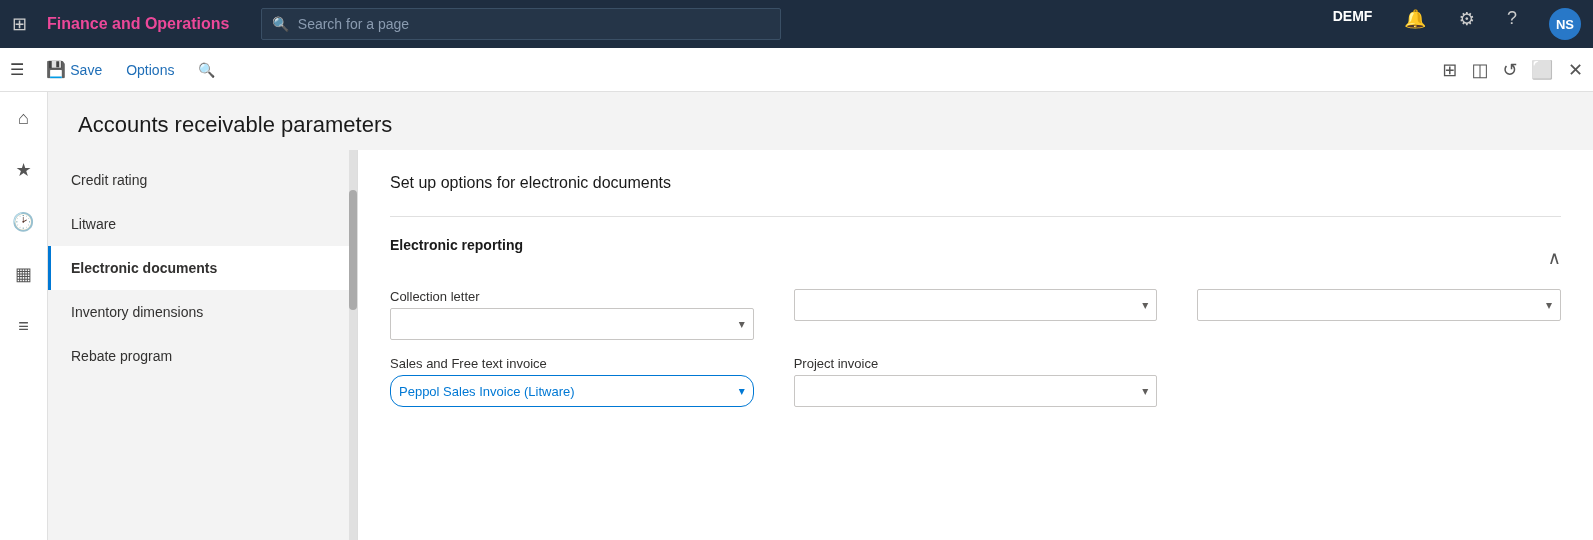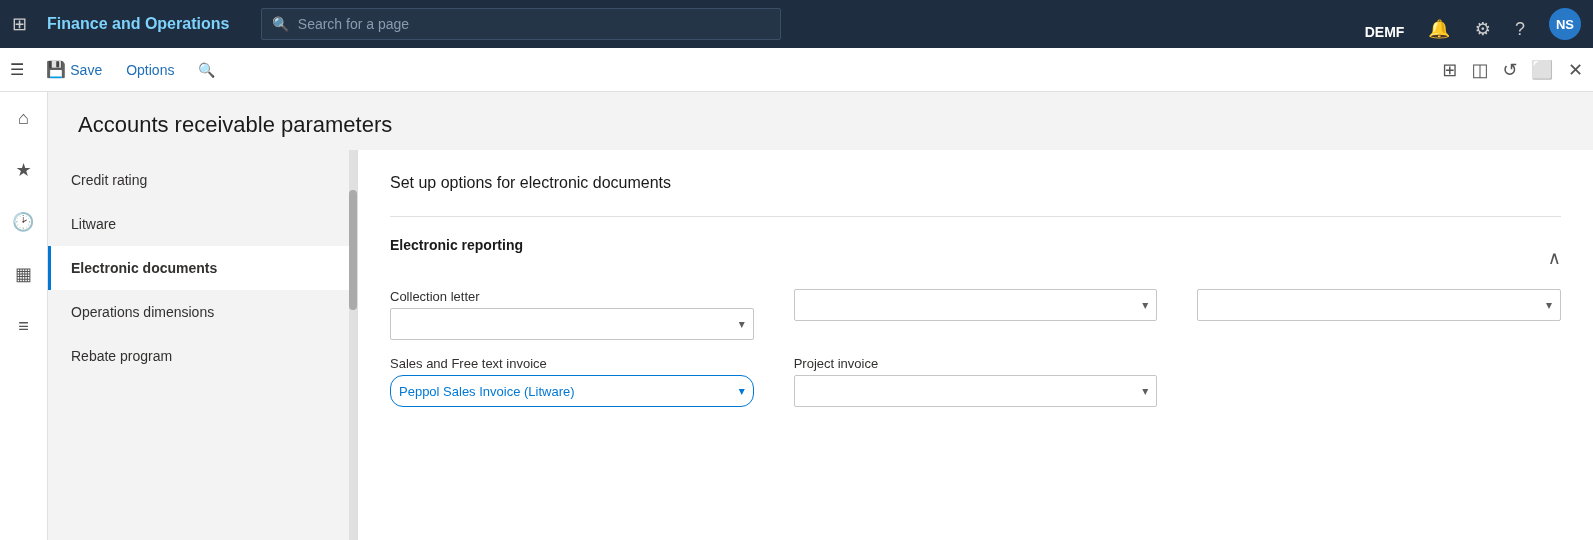--- a/index.html
+++ b/index.html
@@ -9,21 +9,21 @@
     .top-nav {
       background: #1e2d40;
       color: #fff;
       height: 48px;
       display: flex;
       align-items: center;
       padding: 0 12px;
       gap: 12px;
     }
     .top-nav .app-grid-icon { font-size: 18px; cursor: pointer; margin-right: 8px; color: #ccc; }
-    .top-nav .app-title { font-size: 16px; font-weight: 600; color: #7dd3fc; flex: 0 0 auto; margin-right: 20px; }
+    .top-nav .app-title { font-size: 16px; font-weight: 600; color: #ec4899; flex: 0 0 auto; margin-right: 20px; }
     .top-nav .search-bar {
       flex: 1;
       max-width: 520px;
       background: #253548;
       border: 1px solid #3a4f65;
       border-radius: 2px;
       display: flex;
       align-items: center;
       padding: 0 10px;
       height: 32px;
@@ -36,22 +36,22 @@
       border: none;
       outline: none;
       color: #ccc;
       font-size: 14px;
       flex: 1;
     }
     .top-nav .search-bar input::placeholder { color: #8a9bb0; }
     .top-nav-right {
       margin-left: auto;
       display: flex;
-      align-items: flex-end;
-      gap: 24px;
+      align-items: flex-start;
+      gap: 32px;
       color: #ccc;
       font-size: 14px;
     }
     .top-nav-right .company { font-weight: 600; color: #fff; }
     .top-nav-right .icon-btn { font-size: 18px; cursor: pointer; color: #ccc; }
     .avatar {
       width: 32px; height: 32px; border-radius: 50%;
       background: #2878c8; color: #fff;
       display: flex; align-items: center; justify-content: center;
       font-size: 13px; font-weight: 600; cursor: pointer;
@@ -291,21 +291,21 @@
 
     <div class="page-body">
 
       <div class="nav-panel">
 
         <div style="height:4px; background:#f3f3f3;"></div>
 
         <div class="nav-item">Credit rating</div>
         <div class="nav-item">Litware</div>
         <div class="nav-item active">Electronic documents</div>
-        <div class="nav-item">Operations dimensions</div>
+        <div class="nav-item">Inventory dimensions</div>
         <div class="nav-item">Rebate program</div>
 
         <div class="nav-scrollbar">
           <div class="thumb"></div>
         </div>
       </div>
 
       <div class="main-content">
         <div class="section-description">Set up options for electronic documents</div>
 

